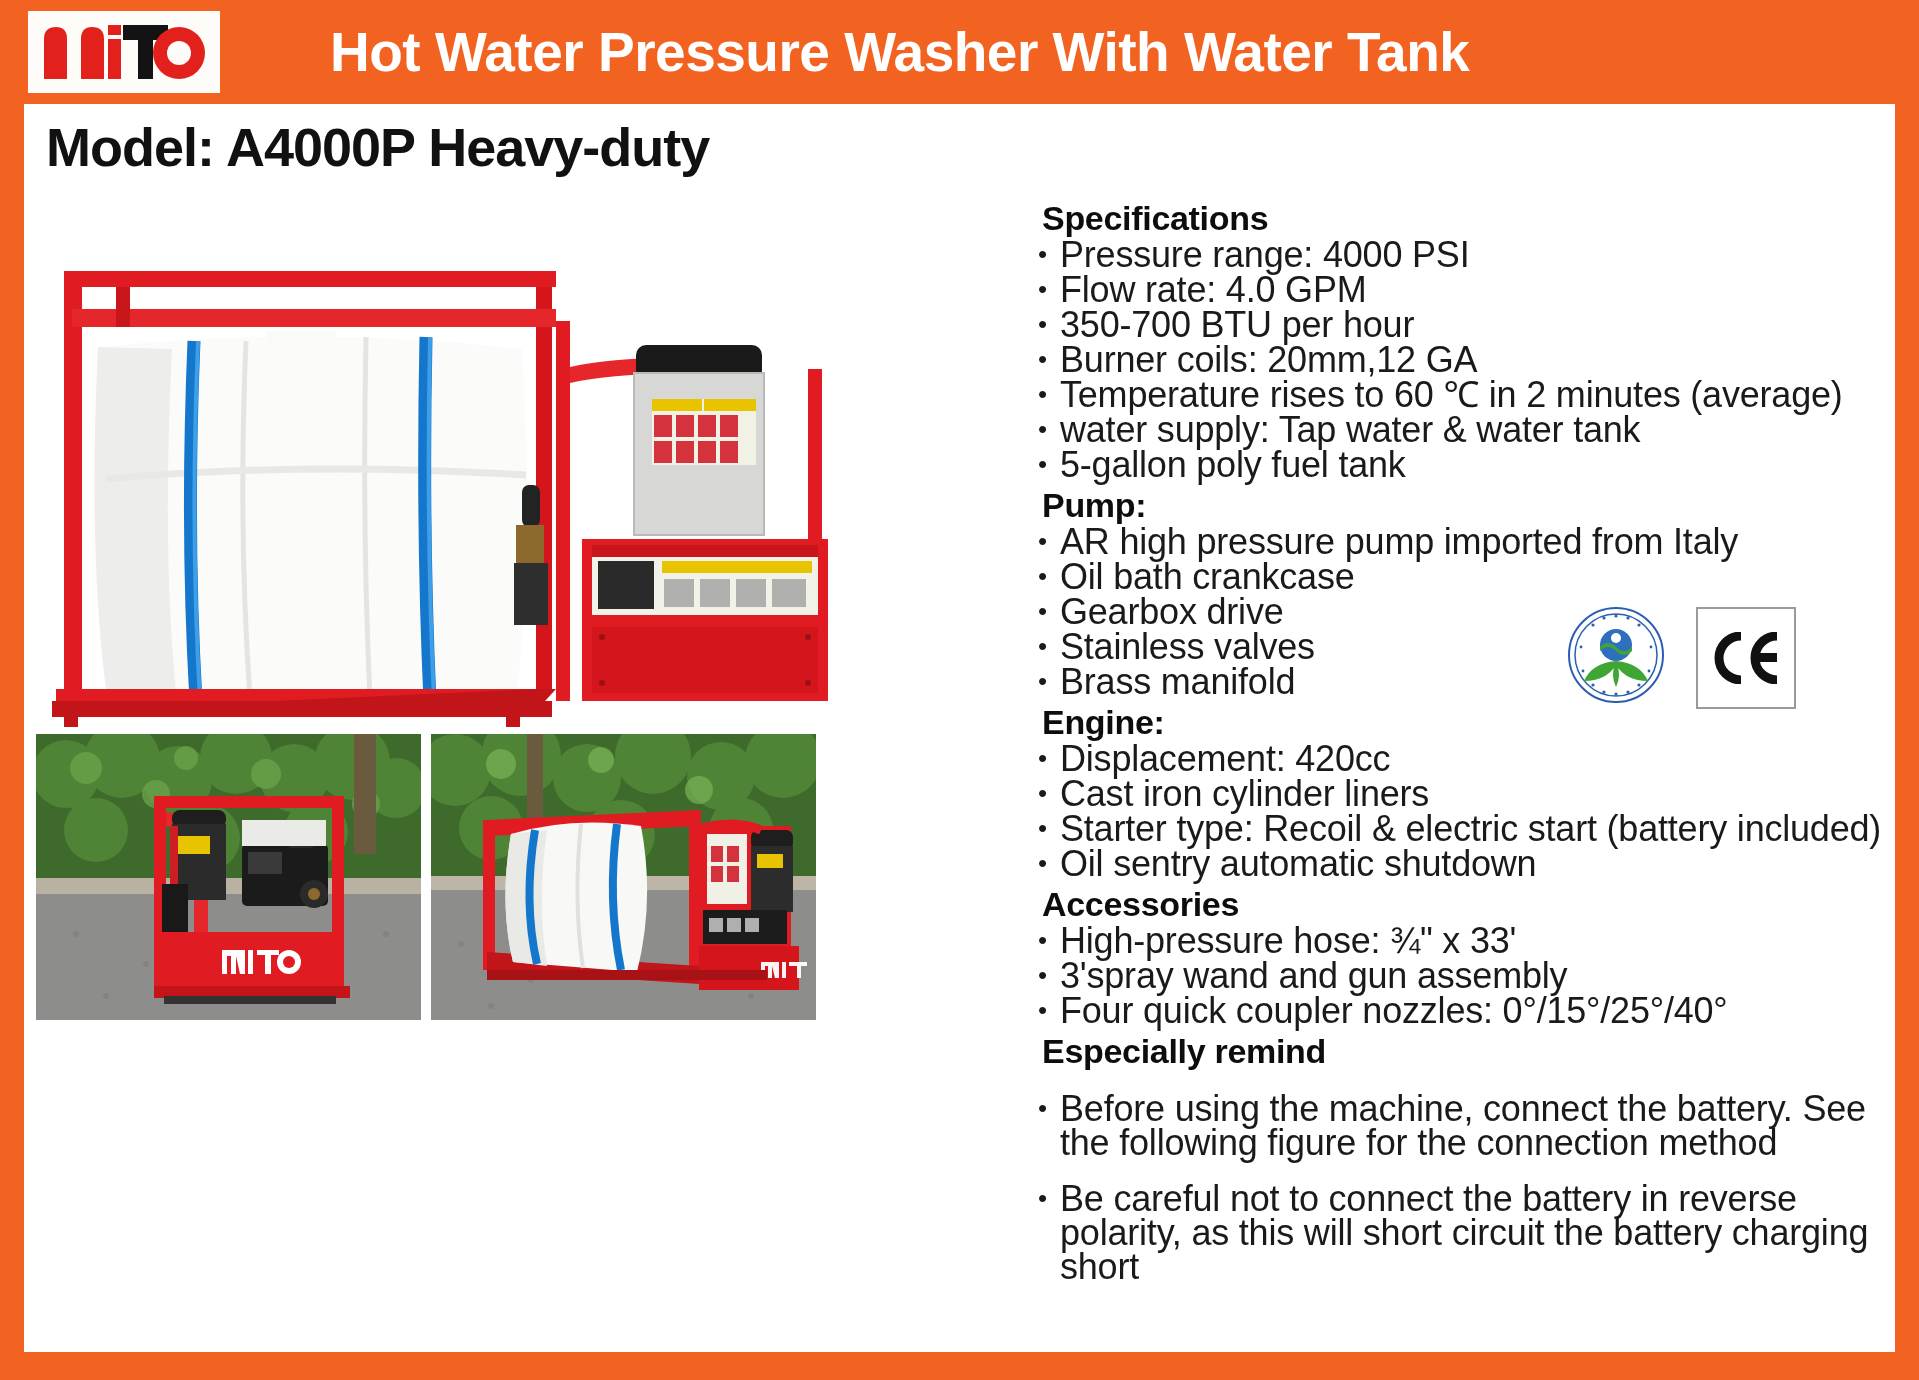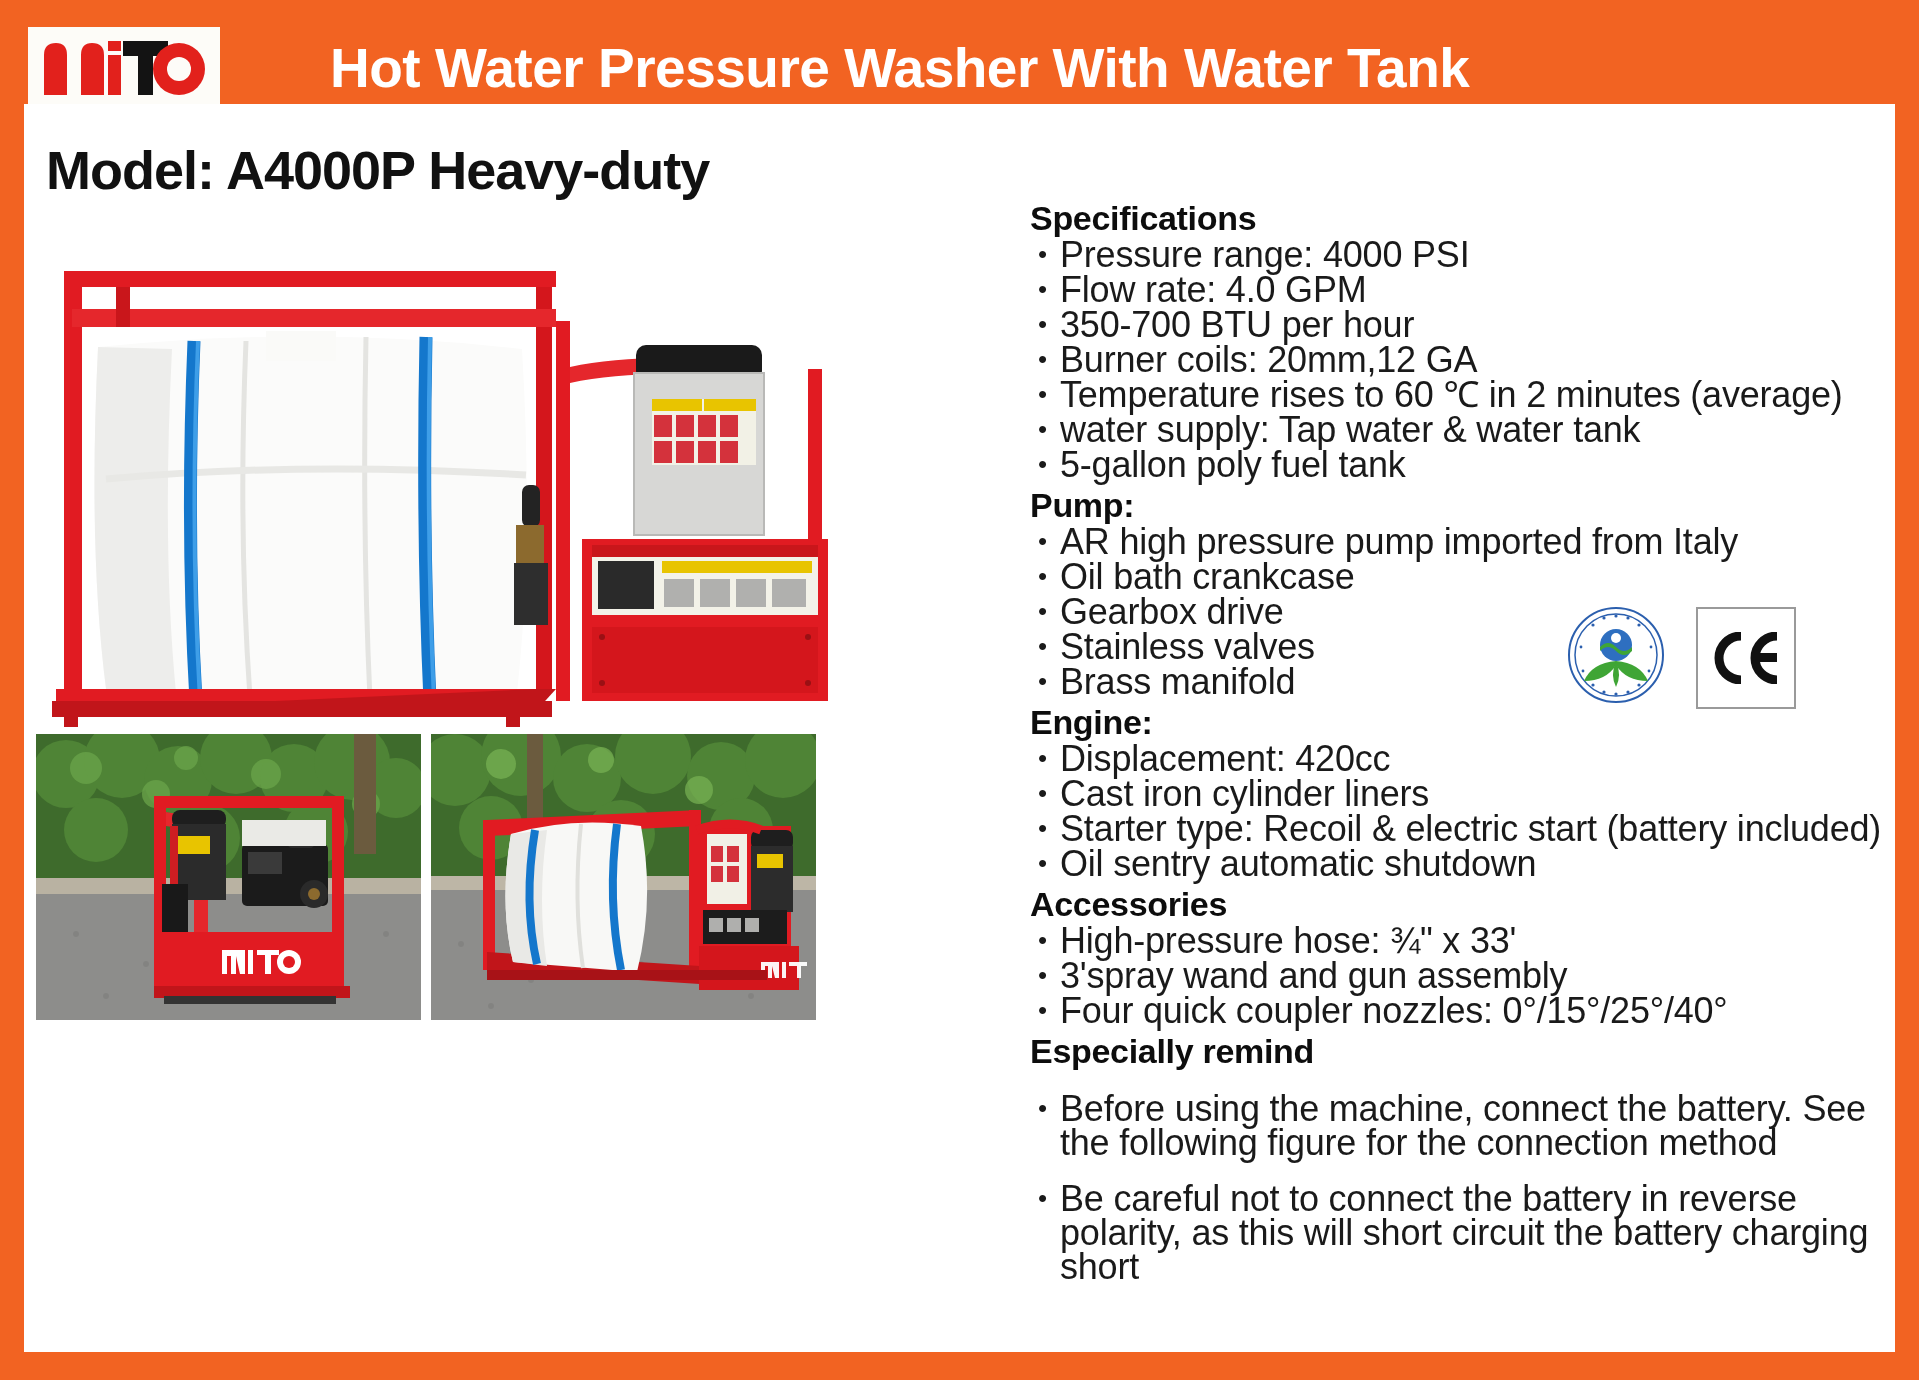--- a/index.html
+++ b/index.html
@@ -6,21 +6,21 @@
   body{
     width:1919px;height:1380px;
     background:#F26322;
     font-family:"Liberation Sans",sans-serif;
     overflow:hidden;
   }
   .page{position:relative;width:1919px;height:1380px;background:#F26322;}
 
   
   .header{
-    position:absolute;left:0;top:16px;width:1919px;height:104px;
+    position:absolute;left:0;top:0;width:1919px;height:104px;
     background:#F26322;
   }
   .logo-box{
     position:absolute;left:28px;top:11px;width:192px;height:82px;
     background:#FDFCF8;display:flex;align-items:center;justify-content:center;
   }
   .logo-svg{display:block;}
   .header-title{
     position:absolute;left:330px;top:12px;width:1560px;height:80px;
     color:#FFFFFF;
@@ -34,21 +34,21 @@
 
   
   .panel{
     position:absolute;left:24px;top:104px;
     width:1871px;height:1248px;
     background:#FFFFFF;
   }
   .panel-inner{position:relative;width:100%;height:100%;}
 
   .model-line{
-    position:absolute;left:22px;top:35px;
+    position:absolute;left:22px;top:12px;
     font-size:54px;font-weight:bold;color:#111111;
     letter-spacing:-1px;white-space:nowrap;
     font-family:"Liberation Sans",sans-serif;
   }
 
   
   .img-main{
     position:absolute;left:12px;top:145px;width:990px;height:480px;
     background:#FFFFFF;overflow:hidden;
   }
@@ -57,21 +57,21 @@
   .thumb.t1{left:0px;}
   .thumb.t2{left:395px;}
 
   
   .specs{
     position:absolute;left:1006px;top:95px;width:850px;height:1140px;
     color:#111;
   }
   .sec-head{
     font-size:34px;font-weight:bold;color:#0d0d0d;
-    line-height:38px;margin:0 0 1px 0;letter-spacing:-0.3px;
+    line-height:38px;margin:0 0 1px 12px;letter-spacing:-0.3px;
   }
   .bullets{list-style:none;margin:0 0 4px 0;padding:0;}
   .bullets li{
     position:relative;
     font-size:36px;line-height:34px;color:#1a1a1a;
     padding-left:30px;margin-bottom:1px;letter-spacing:-0.2px;
     white-space:nowrap;
   }
   .bullets li.wrap{white-space:normal;margin-top:22px;}
   .bullets li:before{

